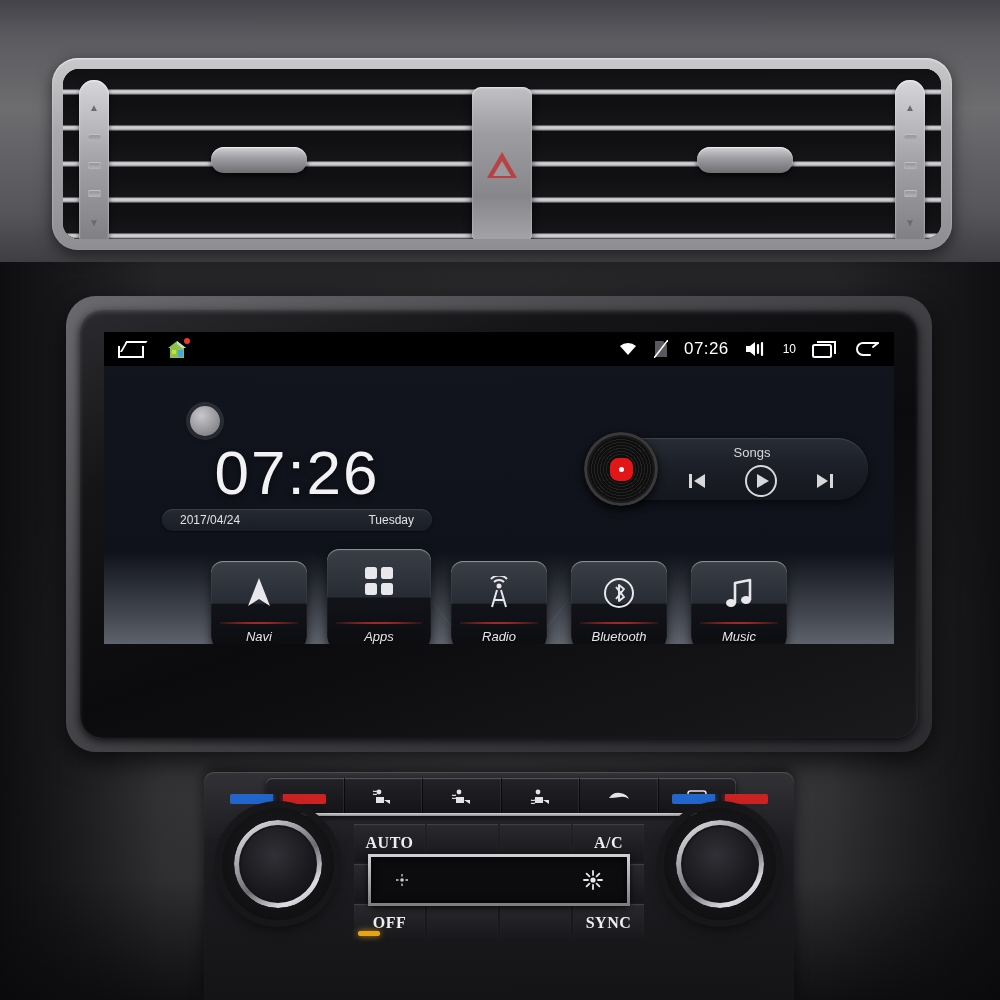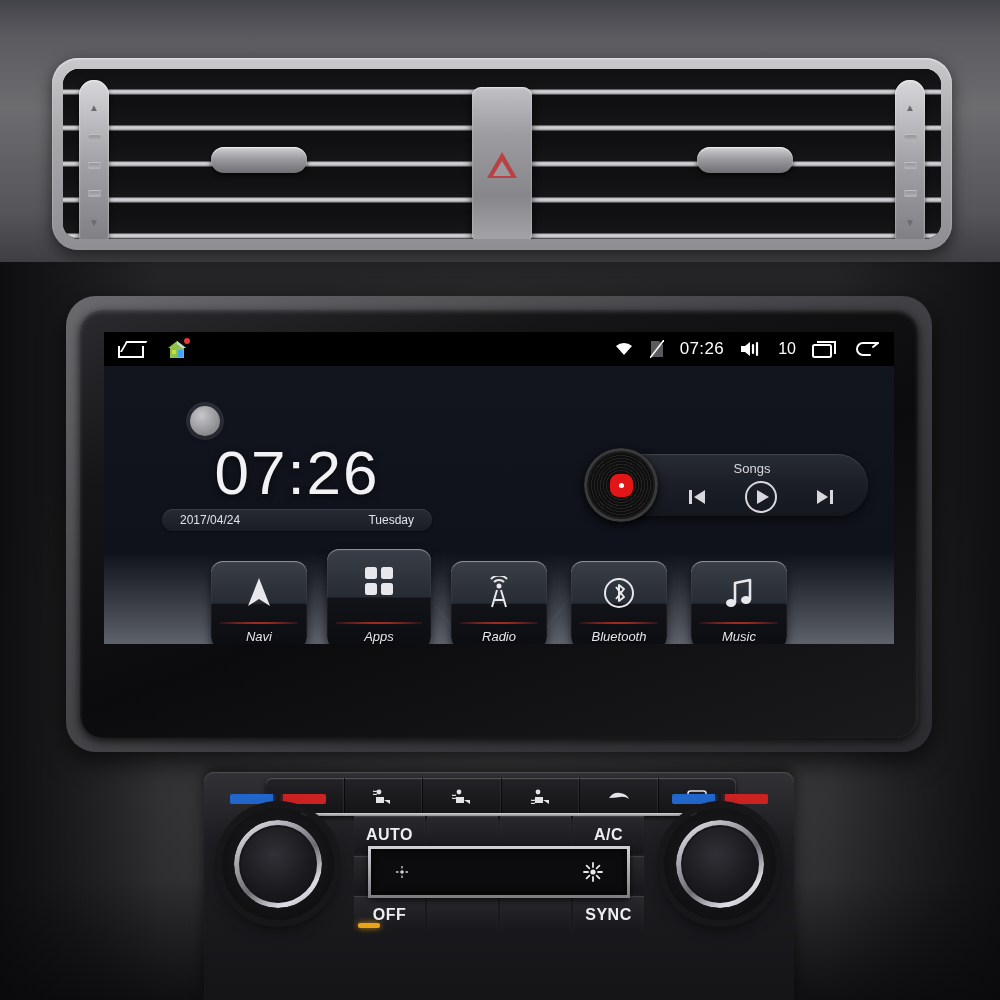--- a/index.html
+++ b/index.html
@@ -121,21 +121,21 @@
   }
 
   
   #status-bar {
     position: relative; height: 34px; background: #000;
     display: flex; align-items: center; padding: 0 14px; gap: 10px;
   }
   .sb-left { display: flex; align-items: center; gap: 22px; }
   .sb-right { margin-left: auto; display: flex; align-items: center; gap: 16px; }
   .sb-time { color: #fff; font-size: 17px; letter-spacing: .4px; }
-  .sb-vol-num { color: #fff; font-size: 16px; }
+  .sb-vol-num { color: #fff; font-size: 12px; }
   .icon-svg { display: block; }
 
   
   .home-outline { width: 26px; height: 17px; position: relative; }
   .home-outline::before {
     content:''; position:absolute; left:0; bottom:0; width:26px; height:12px;
     border: 2px solid #fff; border-top: none; box-sizing: border-box;
   }
   .home-outline::after {
     content:''; position:absolute; left:2px; top:0; width:19px; height:9px;
@@ -179,21 +179,21 @@
     padding: 0 18px;
   }
   #clock-datebar span { font-size: 12px; color: #e2e2e6; }
 
   
   #music-widget {
     position: absolute; left: 486px; top: 72px; width: 278px; height: 62px;
     border-radius: 31px;
     background: linear-gradient(180deg, #282c35 0%, #1b1e26 50%, #14171e 100%);
     box-shadow: inset 0 1px 1px rgba(255,255,255,.12), 0 3px 8px rgba(0,0,0,.55);
-    display: flex; align-items: center; margin-top: 16px;
+    display: flex; align-items: center;
   }
   #vinyl {
     position: absolute; left: -6px; top: -6px; width: 74px; height: 74px;
     border-radius: 50%;
     background:
       radial-gradient(circle at 50% 50%, #ef2020 0%, #d11212 13%, #1a1a1a 14%, #1a1a1a 100%),
       #111;
     box-shadow: 0 3px 9px rgba(0,0,0,.8), inset 0 0 0 3px #3a3a3a;
   }
   #vinyl::before {
@@ -288,21 +288,21 @@
     box-shadow: inset -1px 0 0 rgba(255,255,255,.07);
     color: #e4e4e8; font-size: 9px; gap: 3px;
   }
   .clim-btn:last-child { border-right: none; }
   #climate-top-row::after {
     content: ''; position: absolute; left: 0; right: 0; bottom: 0; height: 3px;
     background: linear-gradient(180deg, #d4d4d8, #8e8e93);
   }
 
   #climate-mid {
-    position: absolute; left: 150px; top: 44px; width: 290px; height: 118px;
+    position: absolute; left: 150px; top: 52px; width: 290px; height: 118px; font-family: Liberation Serif, serif;
   }
   .clim-grid {
     position: absolute; inset: 0;
     display: grid; grid-template-columns: repeat(4, 1fr); grid-template-rows: repeat(3, 1fr);
     gap: 2px;
   }
   .clim-cell {
     background: linear-gradient(180deg, #2a2a2e, #17171a);
     box-shadow: inset 0 1px 1px rgba(255,255,255,.12);
     display: flex; align-items: center; justify-content: center;

